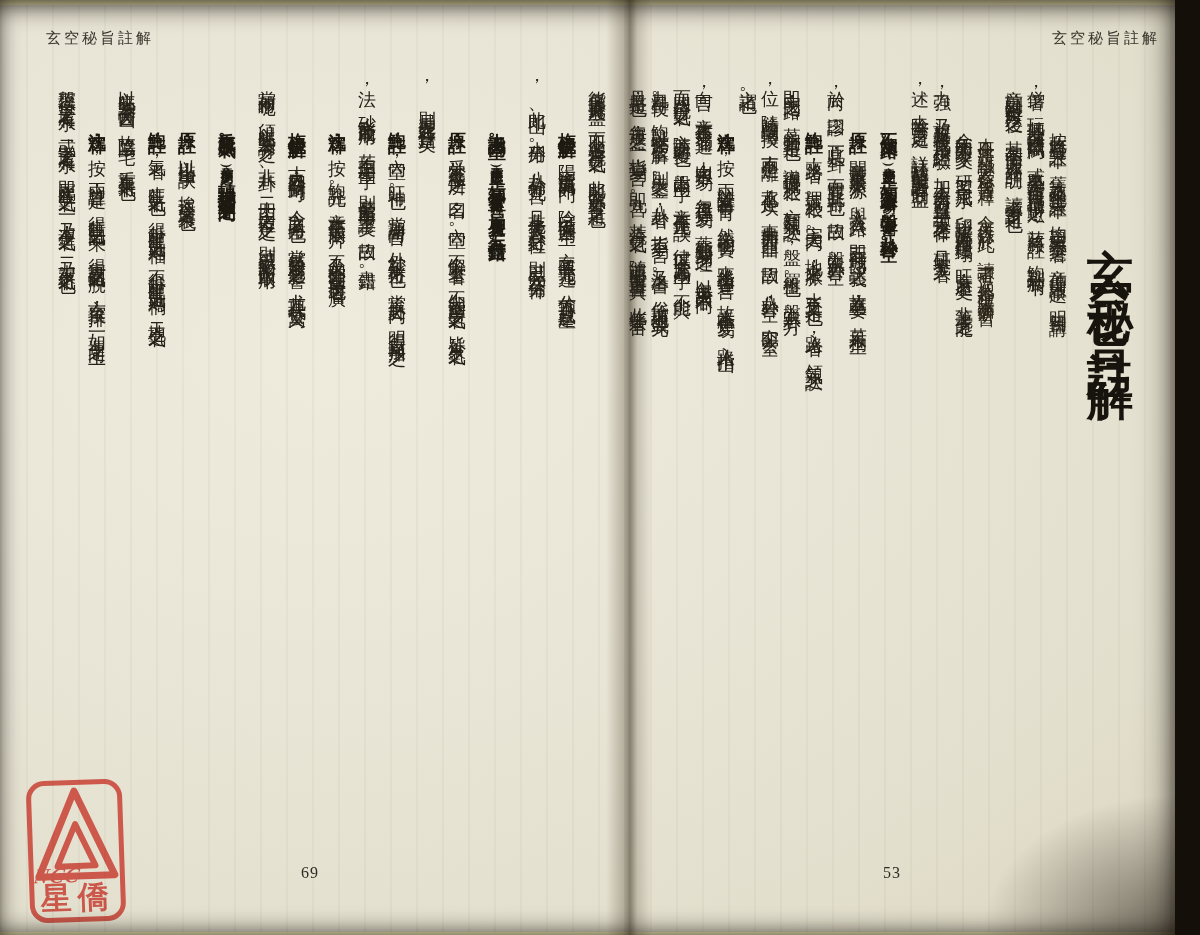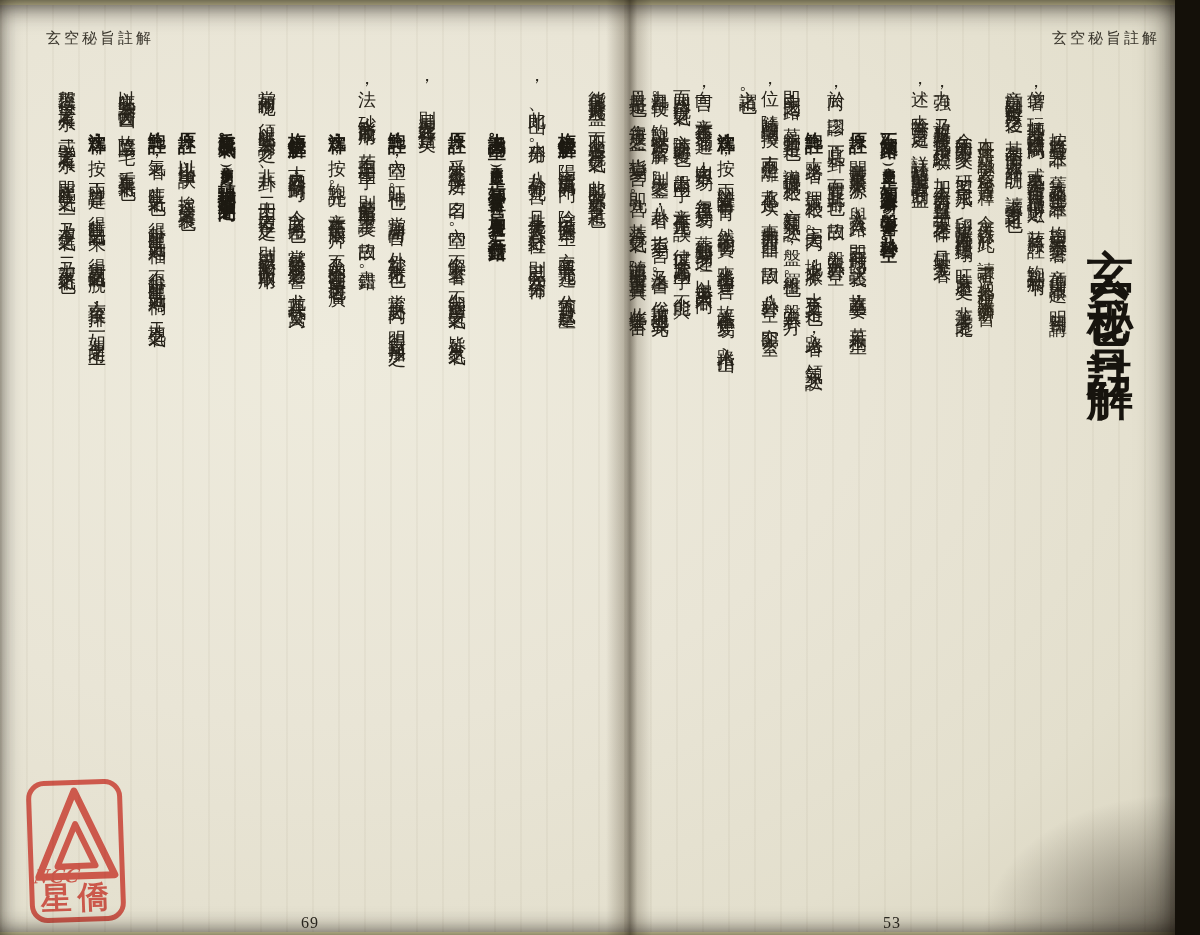--- a/index.html
+++ b/index.html
@@ -19,21 +19,21 @@
                      inset 0 -14px 24px -14px rgba(18,12,6,.75),
                      inset -20px 0 34px -18px rgba(18,12,6,.65),
                      inset 16px 0 28px -20px rgba(18,12,6,.40);}
   .corner-br{position:absolute;right:0;bottom:0;width:220px;height:160px;pointer-events:none;
           background:radial-gradient(ellipse at 100% 100%, rgba(20,13,6,.55) 0%, rgba(20,13,6,0) 62%);}
 
   
   .run-head{position:absolute;top:29px;font-size:15px;letter-spacing:3px;color:#38342b;font-weight:500;}
   .rh-left{left:46px;}
   .rh-right{left:1052px;}
-  .folio{position:absolute;top:914px;font-size:16px;color:#2f2c24;letter-spacing:1px;}
+  .folio{position:absolute;top:864px;font-size:16px;color:#2f2c24;letter-spacing:1px;}
   .fo-left{left:301px;}
   .fo-right{left:883px;}
 
   
   .pbody{position:absolute;top:76px;height:846px;writing-mode:vertical-rl;text-orientation:mixed;
          color:#262219;}
   .rp{right:20px;width:548px;padding-block-start:14px;}
   .lp{left:34px;width:578px;padding-block-start:8px;}
   .tcol{font-size:18px;letter-spacing:3.2px;margin:0;}
   .rp .tcol{line-height:22px;}

